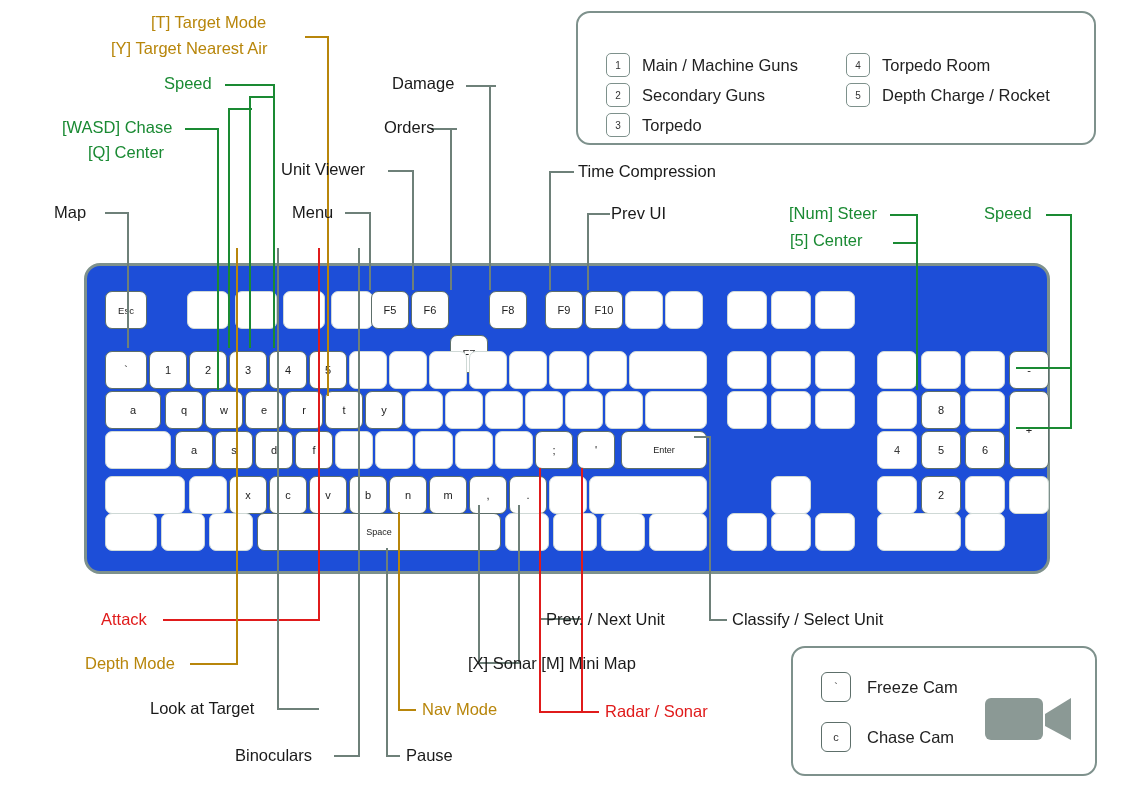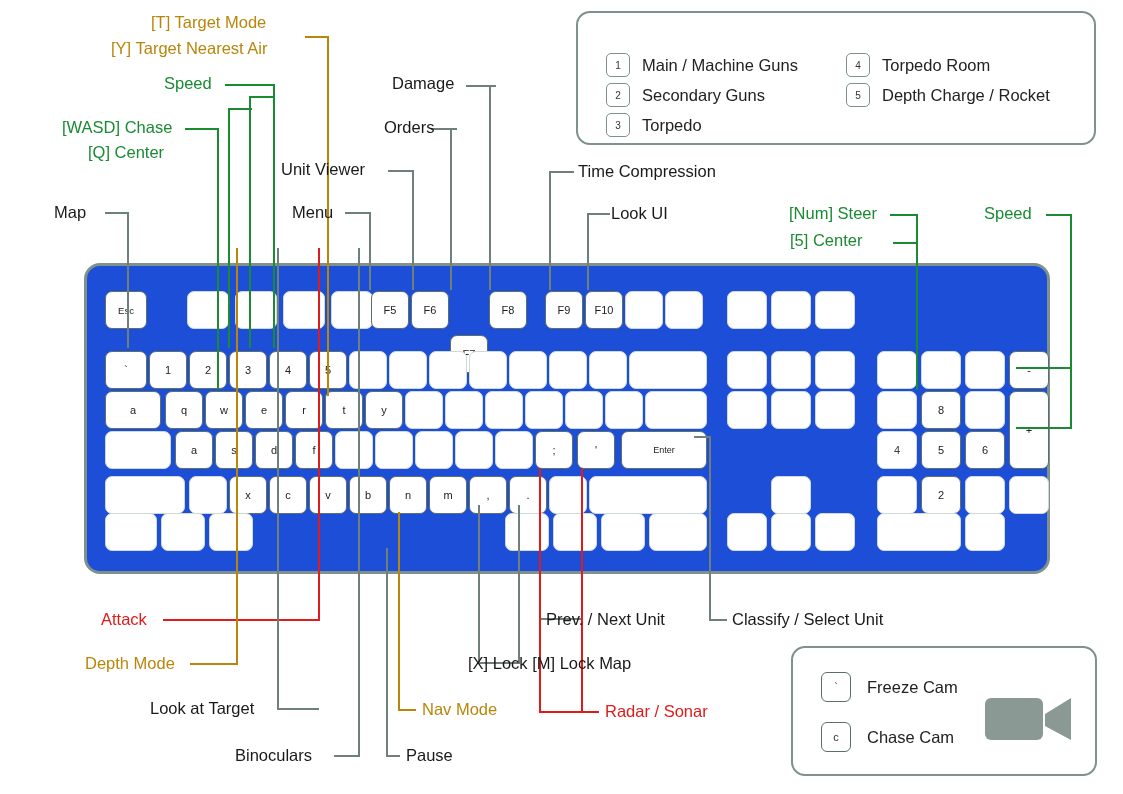--- a/index.html
+++ b/index.html
@@ -198,20 +198,21 @@
     <div class="key" style="left:502px;top:210px;width:118px;height:38px;"></div>
     <div class="key" style="left:684px;top:210px;width:40px;height:38px;"></div>
     <div class="key" style="left:790px;top:210px;width:40px;height:38px;"></div>
     <div class="key hl" style="left:834px;top:210px;width:40px;height:38px;">2</div>
     <div class="key" style="left:878px;top:210px;width:40px;height:38px;"></div>
     <div class="key" style="left:922px;top:210px;width:40px;height:38px;"></div>
 
     <div class="key" style="left:18px;top:247px;width:52px;height:38px;"></div>
     <div class="key" style="left:74px;top:247px;width:44px;height:38px;"></div>
     <div class="key" style="left:122px;top:247px;width:44px;height:38px;"></div>
+    <div class="key small hl" style="left:170px;top:247px;width:244px;height:38px;">Space</div>
     <div class="key" style="left:418px;top:247px;width:44px;height:38px;"></div>
     <div class="key" style="left:466px;top:247px;width:44px;height:38px;"></div>
     <div class="key" style="left:514px;top:247px;width:44px;height:38px;"></div>
     <div class="key" style="left:562px;top:247px;width:58px;height:38px;"></div>
     <div class="key" style="left:640px;top:247px;width:40px;height:38px;"></div>
     <div class="key" style="left:684px;top:247px;width:40px;height:38px;"></div>
     <div class="key" style="left:728px;top:247px;width:40px;height:38px;"></div>
     <div class="key" style="left:790px;top:247px;width:84px;height:38px;"></div>
     <div class="key" style="left:878px;top:247px;width:40px;height:38px;"></div>
   </div>
@@ -297,29 +298,29 @@
   <div class="lab orange" style="left:151px;top:13px;">[T] Target Mode</div>
   <div class="lab orange" style="left:111px;top:39px;">[Y] Target Nearest Air</div>
   <div class="lab green" style="left:164px;top:74px;">Speed</div>
   <div class="lab green" style="left:62px;top:118px;">[WASD] Chase</div>
   <div class="lab green" style="left:88px;top:143px;">[Q] Center</div>
   <div class="lab" style="left:392px;top:74px;">Damage</div>
   <div class="lab" style="left:384px;top:118px;">Orders</div>
   <div class="lab" style="left:281px;top:160px;text-align:center;">Unit Viewer</div>
   <div class="lab" style="left:292px;top:203px;">Menu</div>
   <div class="lab" style="left:578px;top:162px;">Time Compression</div>
-  <div class="lab" style="left:611px;top:204px;">Look UI</div>
+  <div class="lab" style="left:611px;top:204px;">Prev UI</div>
   <div class="lab" style="left:54px;top:203px;">Map</div>
   <div class="lab green" style="left:789px;top:204px;">[Num] Steer</div>
   <div class="lab green" style="left:790px;top:231px;">[5] Center</div>
   <div class="lab green" style="left:984px;top:204px;">Speed</div>
   <div class="lab red" style="left:101px;top:610px;">Attack</div>
   <div class="lab orange" style="left:85px;top:654px;">Depth Mode</div>
   <div class="lab" style="left:150px;top:699px;">Look at Target</div>
   <div class="lab" style="left:235px;top:746px;">Binoculars</div>
   <div class="lab" style="left:406px;top:746px;">Pause</div>
   <div class="lab orange" style="left:422px;top:700px;">Nav Mode</div>
-  <div class="lab" style="left:468px;top:654px;">[X] Lock [M] Lock Map</div>
+  <div class="lab" style="left:468px;top:654px;">[X] Sonar [M] Mini Map</div>
   <div class="lab" style="left:546px;top:610px;">Prev. / Next Unit</div>
   <div class="lab red" style="left:605px;top:702px;">Radar / Sonar</div>
   <div class="lab" style="left:732px;top:610px;">Classify / Select Unit</div>
 
 </div>
 
 </body></html>

